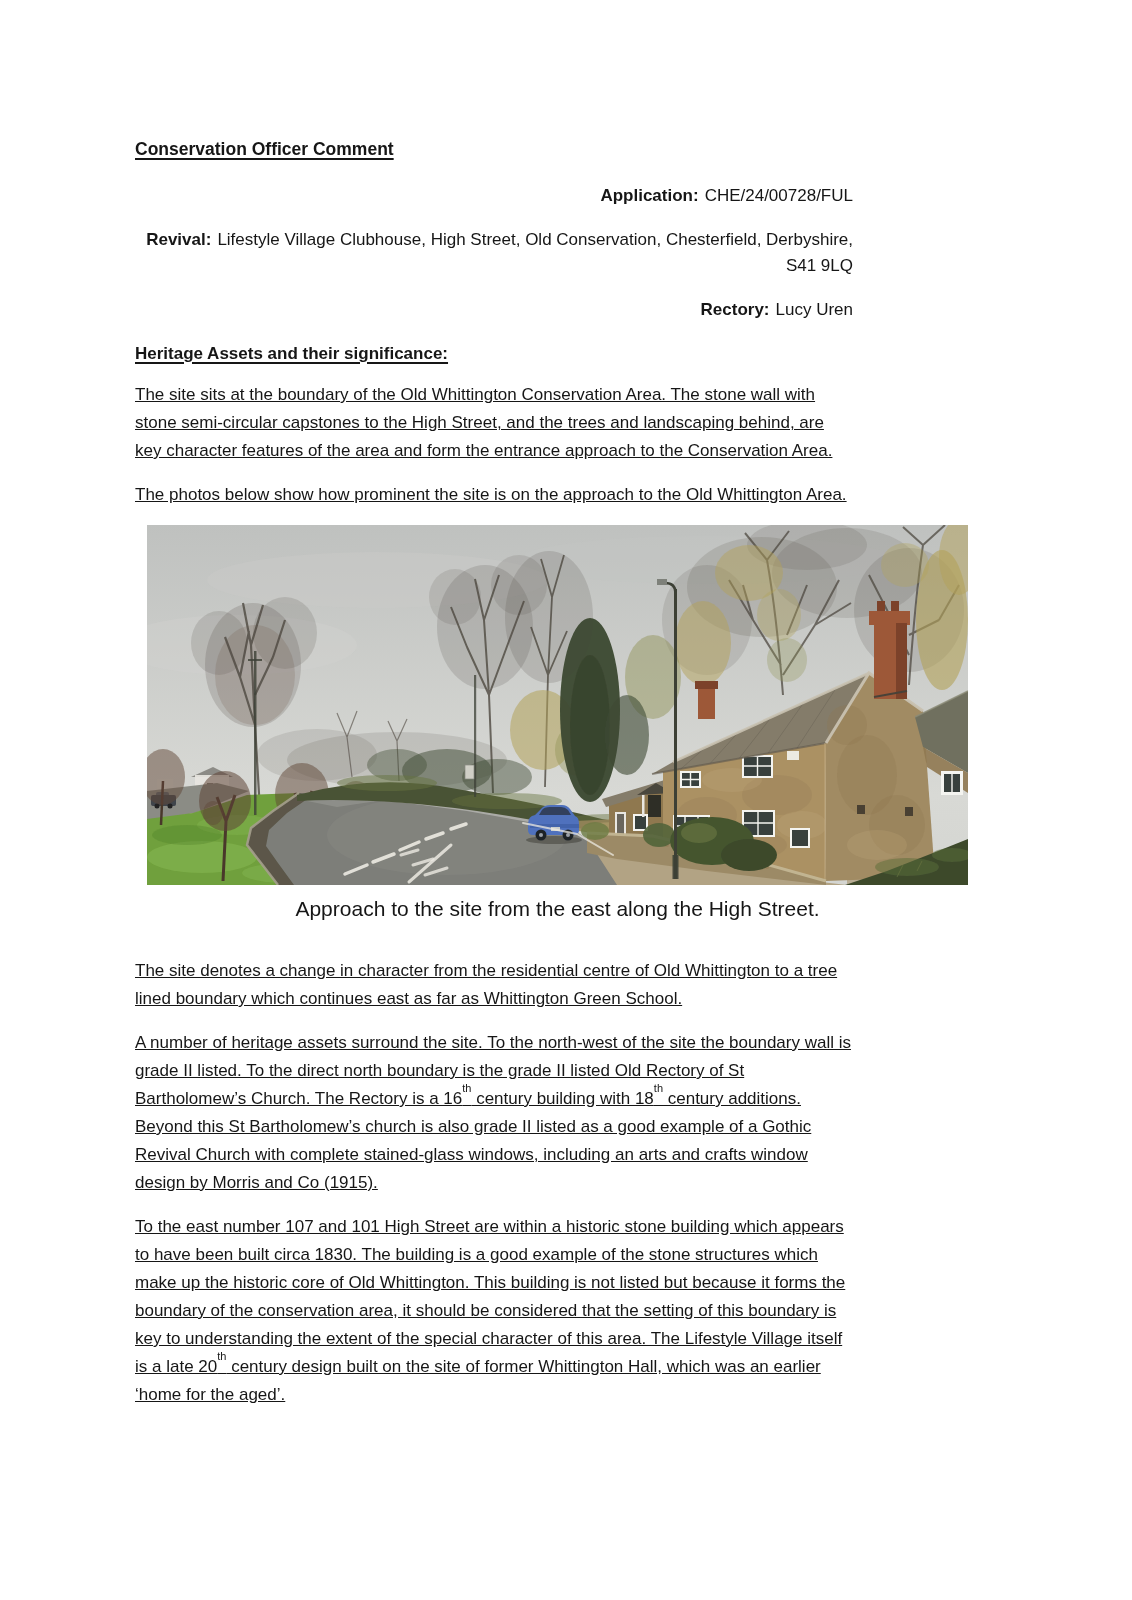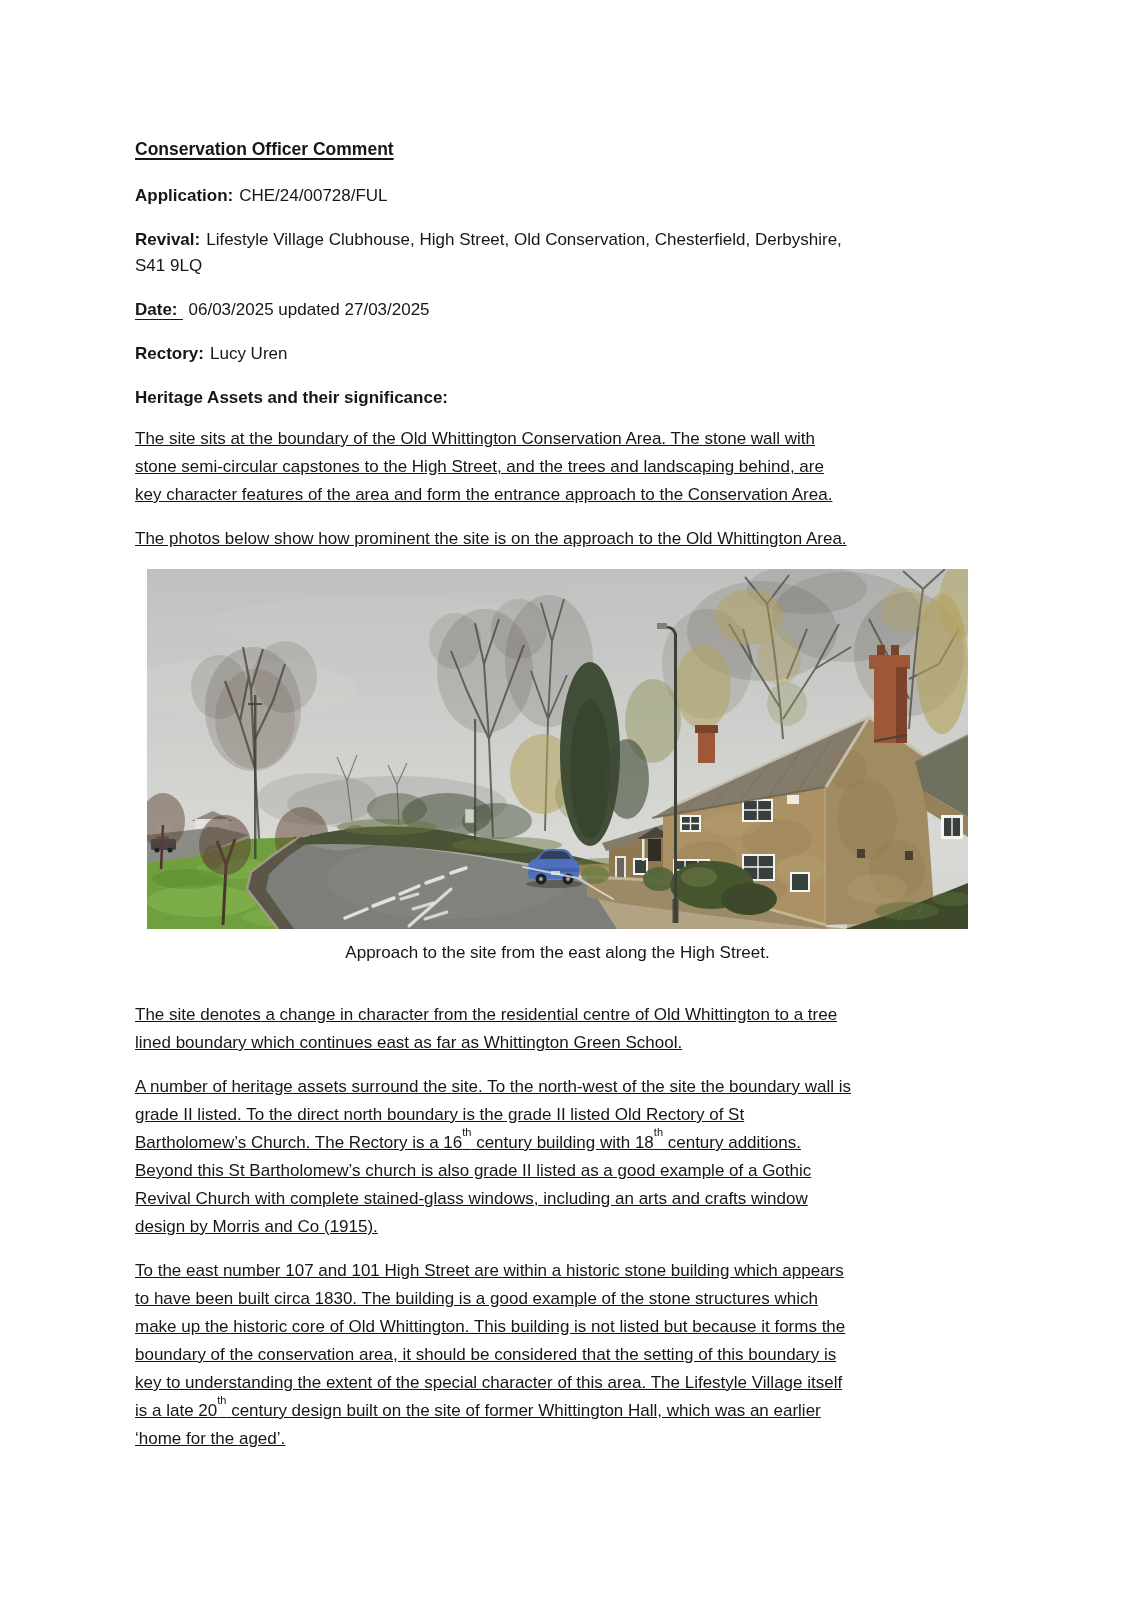--- a/index.html
+++ b/index.html
@@ -9,57 +9,54 @@
     padding:137px 134px 40px 135px;
     font-family:"Liberation Sans","DejaVu Sans",sans-serif;
     color:#161616;
     -webkit-font-smoothing:antialiased;
   }
   .title{
     font-size:17.5px;font-weight:700;
     text-decoration:underline;text-decoration-thickness:1.6px;text-underline-offset:3px;
     margin:0 0 22px 0;line-height:24px;
   }
-  .field{margin:0 0 18px 0;line-height:26px;font-size:17px;}
+  .field{margin:0 0 18px 0;line-height:26px;font-size:17px;text-align:right;}
   .lbl{font-weight:700;margin-right:6px;}
   .lbl-underline{
     font-weight:700;border-bottom:1.6px solid #161616;
     padding-right:5px;padding-bottom:0px;margin-right:6px;
   }
   .heading{
     font-size:17px;font-weight:700;
-    text-decoration-thickness:1.6px;text-underline-offset:3px;
+    text-decoration:underline;text-decoration-thickness:1.6px;text-underline-offset:3px;
     margin:0 0 14px 0;line-height:26px;
   }
   .body{margin:0 0 16px 0;line-height:28px;font-size:17px;text-decoration:underline;}
   .body sup{font-size:11px;line-height:0;position:relative;top:-5px;text-align:center;}
   figure.photo{margin:0 0 36px 12px;padding:0;width:821px;}
   figure.photo svg{display:block;}
   .caption{
-    margin-top:12px;text-align:center;font-size:17px;line-height:24px;color:#161616;
+    margin-top:12px;text-align:center;font-size:21px;line-height:24px;color:#161616;
   }
 </style>
 </head>
 <body>
 
 <div class="page">
 
   <div class="title">Conservation Officer Comment</div>
 
   <p class="field">
     <span class="lbl">Application:</span><span>CHE/24/00728/FUL</span>
   </p>
 
   <p class="field">
     <span class="lbl">Revival:</span><span>Lifestyle Village Clubhouse, High Street, Old Conservation, Chesterfield, Derbyshire, S41 9LQ</span>
   </p>
 
-  <p class="field">
-    <span class="lbl-underline">Date:</span><span>06/03/2025 updated 27/03/2025</span>
-  </p>
 
   <p class="field">
     <span class="lbl">Rectory:</span><span>Lucy Uren</span>
   </p>
 
   <div class="heading">Heritage Assets and their significance:</div>
 
   <p class="body">The site sits at the boundary of the Old Whittington Conservation Area. The stone wall with stone semi-circular capstones to the High Street, and the trees and landscaping behind, are key character features of the area and form the entrance approach to the Conservation Area.</p>
 
   <p class="body">The photos below show how prominent the site is on the approach to the Old Whittington Area.</p>

